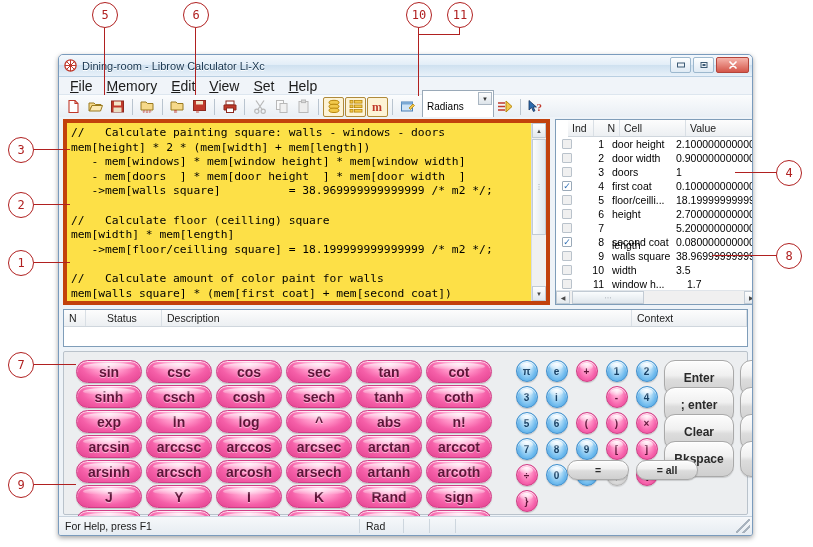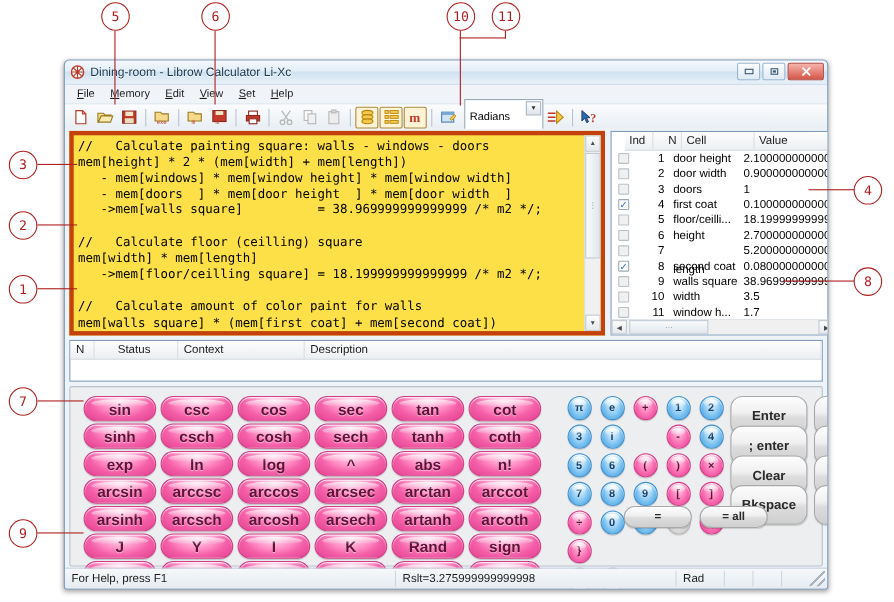--- a/index.html
+++ b/index.html
@@ -71,21 +71,21 @@
     border-color:#b4443a;color:#fff;width:33px;
   }
 
   
   .menubar{
     height:17px;background:#f0f4f9;
     border-bottom:1px solid #dde6ef;
     display:flex;align-items:center;padding-left:5px;gap:2px;
   }
   .menuitem{
-    padding:1px 6px;font-size:10px;color:#1b1b1b;cursor:default;text-align:right;
+    padding:1px 6px;font-size:14px;color:#1b1b1b;cursor:default;text-align:right;
   }
   .menuitem u{text-decoration:underline;}
 
   
   .toolbar{
     height:23px;
     background:linear-gradient(to bottom,#fbfcfd,#e8eef4);
     border-bottom:1px solid #c8d4e0;
     display:flex;align-items:center;padding-left:4px;gap:1px;
   }
@@ -642,40 +642,40 @@
                 <div class="c-n">10</div>
                 <div class="c-cell" style="padding-left:4px;">width</div>
                 <div class="c-val" style="padding-left:2px;overflow:hidden;white-space:nowrap;">3.5</div>
               </div>
               <div class="memrow">
                 <div class="c-ind">
                   <span class="mcb grey"></span>
                 </div>
                 <div class="c-n">11</div>
                 <div class="c-cell" style="padding-left:4px;">window h...</div>
-                <div class="c-val" style="padding-left:2px;overflow:hidden;white-space:nowrap;">1.7</div>
+                <div class="c-val" style="padding-left:2px;overflow:hidden;white-space:nowrap;margin-left:11px;">1.7</div>
               </div>
             </div>
 
           <div class="mem-hscroll">
             <div class="harrow">◀</div>
             <div class="hthumb">⋯</div>
             <div class="harrow" style="position:absolute;right:14px;">▶</div>
           </div>
         </div>
 
       </div>
     </div>
 
     <div class="msglist">
       <div class="msghead">
         <div style="width:22px;">N</div>
         <div style="width:60px;margin-left:16px;">Status</div>
+        <div style="flex:1;">Description</div>
         <div style="width:115px;">Context</div>
-        <div style="flex:1;">Description</div>
       </div>
     </div>
 
     <div class="keypad">
       <div class="fgrid" id="fgrid">
           <div class="pbtn">sin</div>
           <div class="pbtn">csc</div>
           <div class="pbtn">cos</div>
           <div class="pbtn">sec</div>
           <div class="pbtn">tan</div>
@@ -766,20 +766,19 @@
         </div>
       <div class="eqrow" id="eqrow">
           <div class="eqbtn">=</div>
           <div class="eqbtn">= all</div>
         </div>
     </div>
   </div>
 
   <div class="statusbar">
     <div class="sb-cell sb-first" style="width:300px;">For Help, press F1</div>
-    <div class="sb-cell" style="width:255px;justify-content:flex-start;">Rslt=3.275999999999998</div>
     <div class="sb-cell" style="width:44px;">Rad</div>
     <div class="sb-cell" style="width:26px;"></div>
     <div class="sb-cell" style="width:26px;"></div>
     <div class="sb-cell" style="width:26px;"></div>
     <div class="grip"></div>
   </div>
 </div>
 
 </body></html>

